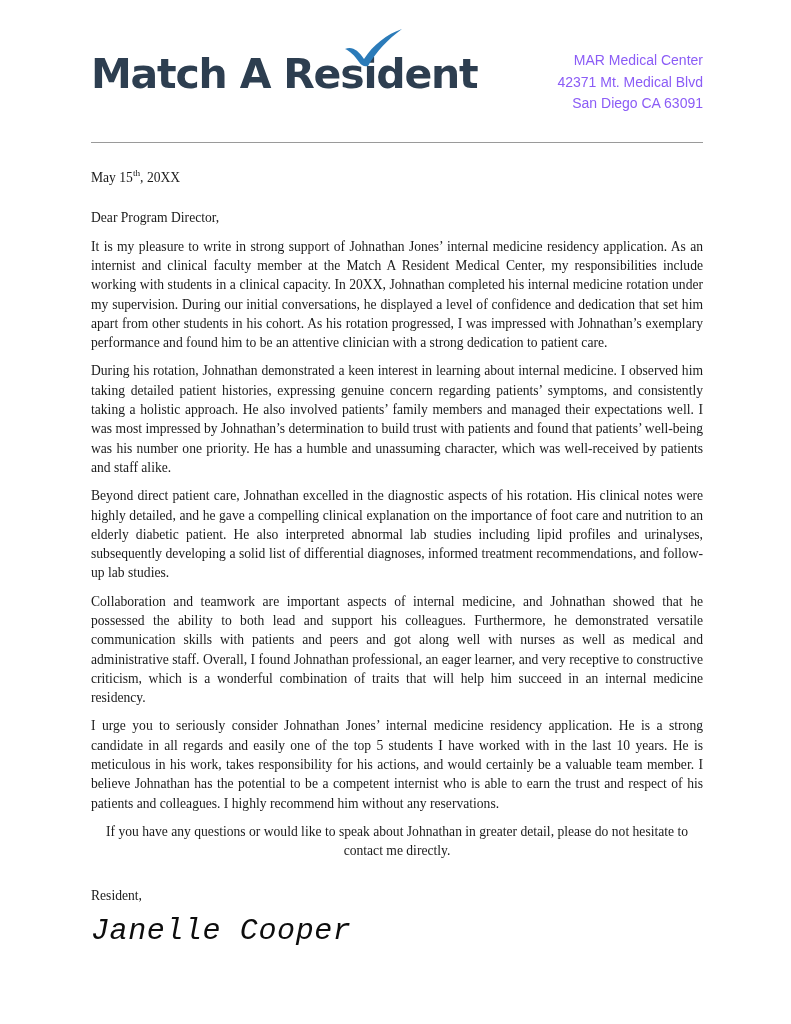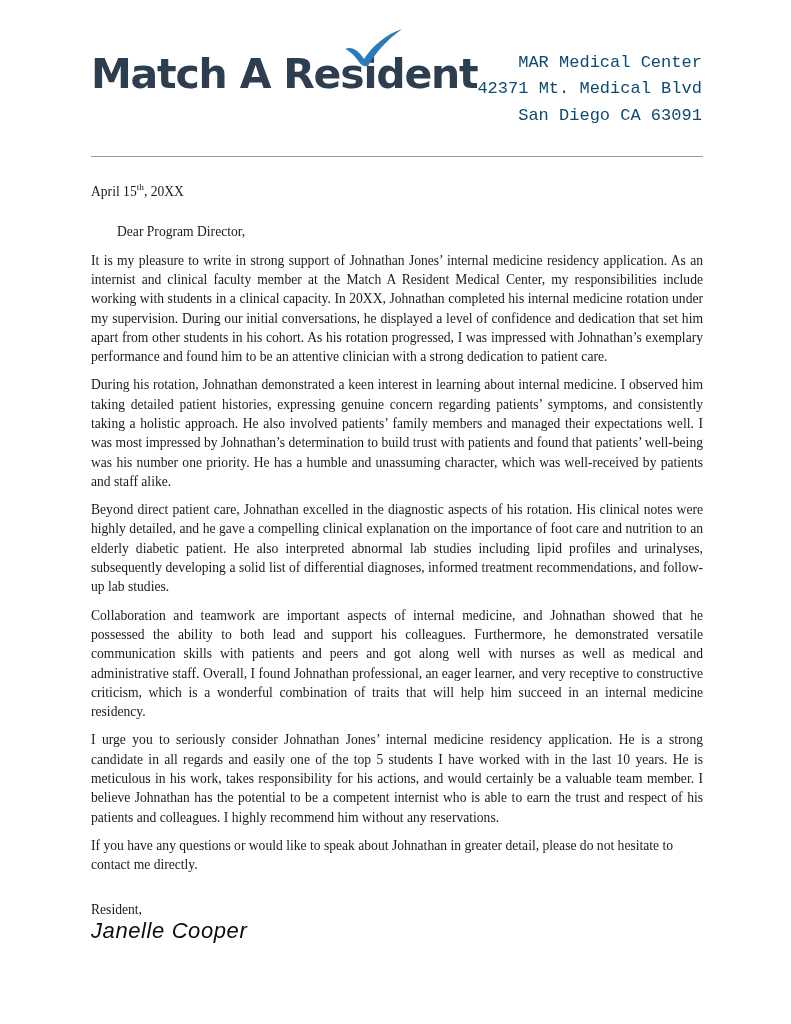--- a/index.html
+++ b/index.html
@@ -19,20 +19,21 @@
     width: 791px;
     height: 1024px;
     background: #ffffff;
     box-sizing: border-box;
   }
 
   
   .letterhead {
     display: flex;
     align-items: flex-start;
+    justify-content: space-between;
     padding: 44px 88px 0 91px;
   }
   .logo-block {
     position: relative;
     padding-top: 10px;
   }
   .logo-wordmark {
     position: relative;
     display: inline-block;
     font-family: "DejaVu Sans", "Liberation Sans", sans-serif;
@@ -46,24 +47,24 @@
   .logo-check {
     position: absolute;
     left: 252px;
     top: -16px;
     width: 62px;
     height: 40px;
     pointer-events: none;
   }
   .address-block {
     text-align: right;
-    font-family: Liberation Mono, monospace;
-    font-size: 17px;
+    font-family: Liberation Sans, sans-serif;
+    font-size: 14px;
     line-height: 1.55;
-    color: #0c4a6e;
+    color: #8b5cf6;
     padding-top: 6px;
     white-space: nowrap;
   }
 
   .rule {
     margin: 27px 88px 0 91px;
     height: 1px;
     background: #9a9a9a;
   }
 
@@ -76,37 +77,37 @@
   .date-line {
     margin-top: 25px;
   }
   .date-line sup {
     font-size: 0.68em;
     vertical-align: super;
     line-height: 0;
   }
   .salutation {
     margin-top: 21px;
-    margin-left: 26px;
   }
   p.body-par {
     margin: 9px 0 0 0;
     text-align: justify;
     text-justify: inter-word;
   }
   p.body-par.ragged {
-    text-align: left;
+    text-align: center;
   }
   .closing {
     margin-top: 25px;
   }
   .signature {
-    font-family: Liberation Sans, sans-serif;
+    margin-top: 11px;
+    font-family: Liberation Mono, monospace;
     font-style: italic;
-    font-size: 22px;
+    font-size: 30px;
     line-height: 1.05;
     letter-spacing: 0.6px;
     color: #0d0d0d;
   }
 </style>
 </head>
 <body>
 
 <div class="page">
 
@@ -124,21 +125,21 @@
       <div>42371 Mt. Medical Blvd</div>
       <div>San Diego CA 63091</div>
     </div>
 
   </div>
 
   <div class="rule"></div>
 
   <div class="letter">
 
-    <div class="date-line"><span>April 15</span><sup>th</sup><span>, 20XX</span></div>
+    <div class="date-line"><span>May 15</span><sup>th</sup><span>, 20XX</span></div>
 
     <div class="salutation">Dear Program Director,</div>
 
     <p class="body-par">It is my pleasure to write in strong support of Johnathan Jones’ internal medicine residency application. As an internist and clinical faculty member at the Match A Resident Medical Center, my responsibilities include working with students in a clinical capacity. In 20XX, Johnathan completed his internal medicine rotation under my supervision. During our initial conversations, he displayed a level of confidence and dedication that set him apart from other students in his cohort. As his rotation progressed, I was impressed with Johnathan’s exemplary performance and found him to be an attentive clinician with a strong dedication to patient care.</p>
     <p class="body-par">During his rotation, Johnathan demonstrated a keen interest in learning about internal medicine. I observed him taking detailed patient histories, expressing genuine concern regarding patients’ symptoms, and consistently taking a holistic approach. He also involved patients’ family members and managed their expectations well. I was most impressed by Johnathan’s determination to build trust with patients and found that patients’ well-being was his number one priority. He has a humble and unassuming character, which was well-received by patients and staff alike.</p>
     <p class="body-par">Beyond direct patient care, Johnathan excelled in the diagnostic aspects of his rotation. His clinical notes were highly detailed, and he gave a compelling clinical explanation on the importance of foot care and nutrition to an elderly diabetic patient. He also interpreted abnormal lab studies including lipid profiles and urinalyses, subsequently developing a solid list of differential diagnoses, informed treatment recommendations, and follow-up lab studies.</p>
     <p class="body-par">Collaboration and teamwork are important aspects of internal medicine, and Johnathan showed that he possessed the ability to both lead and support his colleagues. Furthermore, he demonstrated versatile communication skills with patients and peers and got along well with nurses as well as medical and administrative staff. Overall, I found Johnathan professional, an eager learner, and very receptive to constructive criticism, which is a wonderful combination of traits that will help him succeed in an internal medicine residency.</p>
     <p class="body-par">I urge you to seriously consider Johnathan Jones’ internal medicine residency application. He is a strong candidate in all regards and easily one of the top 5 students I have worked with in the last 10 years. He is meticulous in his work, takes responsibility for his actions, and would certainly be a valuable team member. I believe Johnathan has the potential to be a competent internist who is able to earn the trust and respect of his patients and colleagues. I highly recommend him without any reservations.</p>
     <p class="body-par ragged">If you have any questions or would like to speak about Johnathan in greater detail, please do not hesitate to contact me directly.</p>
 

